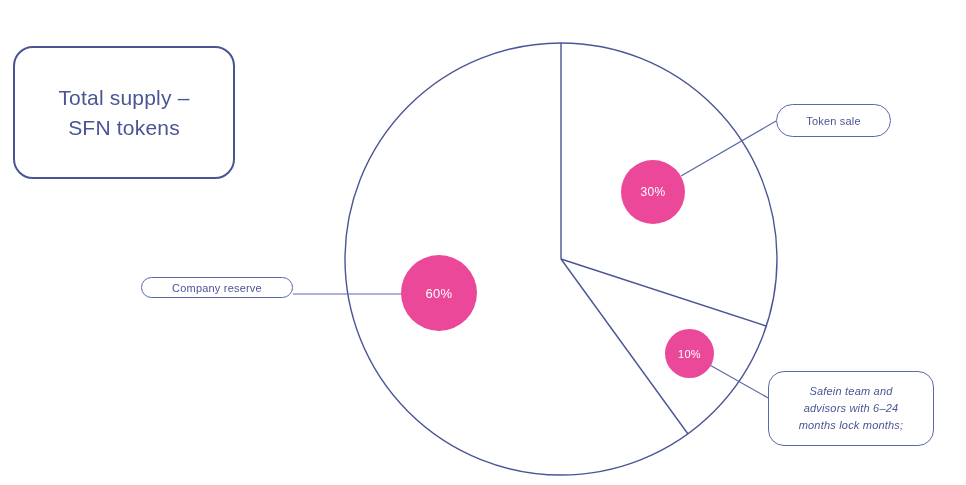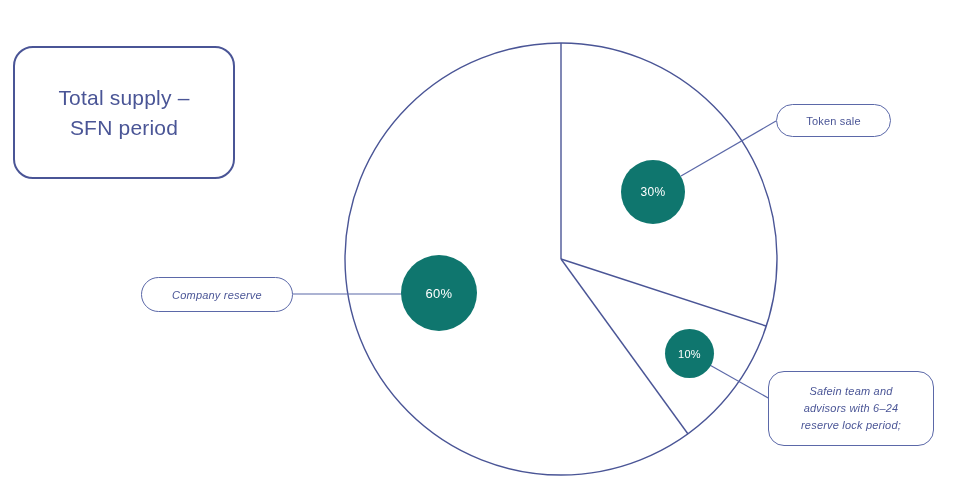--- a/index.html
+++ b/index.html
@@ -71,22 +71,21 @@
   .pill-text {
     font-size: 11px;
     line-height: 16px;
     letter-spacing: 0.2px;
     color: #4a5596;
   }
   #pill-company-reserve {
     left: 141px;
     top: 277px;
     width: 152px;
-    height: 35px;
-    font-style: italic;
+    height: 21px;
   }
   #pill-token-sale {
     left: 776px;
     top: 104px;
     width: 115px;
     height: 33px;
   }
   #pill-team {
     left: 768px;
     top: 371px;
@@ -96,21 +95,21 @@
     padding: 0 10px;
     font-style: italic;
   }
   #pill-team .pill-text {
     line-height: 17px;
   }
   
   .bubble {
     position: absolute;
     border-radius: 50%;
-    background: #0f766e;
+    background: #ec4899;
     color: #ffffff;
     display: flex;
     align-items: center;
     justify-content: center;
     font-size: 13px;
     letter-spacing: 0.3px;
   }
   #bubble-60 {
     left: 401px;
     top: 255px;
@@ -147,34 +146,34 @@
 
   <line x1="293" y1="294" x2="404" y2="294" stroke="#5b68a8" stroke-width="1.2"></line>
 
   <line x1="681" y1="176" x2="776" y2="121" stroke="#5b68a8" stroke-width="1.2"></line>
 
   <line x1="708" y1="364" x2="770" y2="399" stroke="#5b68a8" stroke-width="1.2"></line>
 </svg>
 
 <div class="supply-box">
   <div class="supply-line">Total supply –</div>
-  <div class="supply-line">SFN period</div>
+  <div class="supply-line">SFN tokens</div>
 </div>
 
 <div class="pill" id="pill-company-reserve">
   <span class="pill-text">Company reserve</span>
 </div>
 
 <div class="pill" id="pill-token-sale">
   <span class="pill-text">Token sale</span>
 </div>
 
 <div class="pill" id="pill-team">
   <span class="pill-text">
     <span>Safein team and</span><br>
     <span>advisors with 6–24</span><br>
-    <span>reserve lock period;</span>
+    <span>months lock months;</span>
   </span>
 </div>
 
 <div class="bubble" id="bubble-60">60%</div>
 <div class="bubble" id="bubble-30">30%</div>
 <div class="bubble" id="bubble-10">10%</div>
 
 </body></html>

